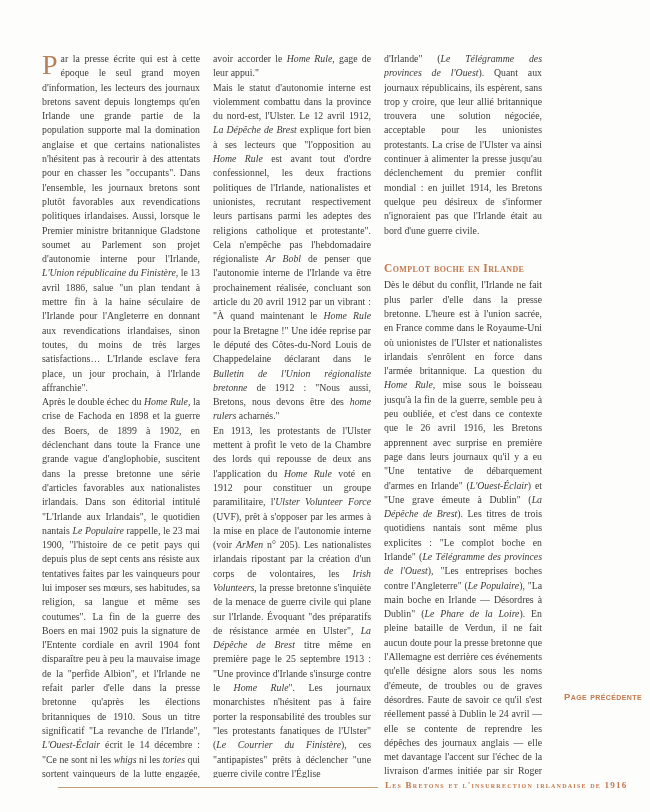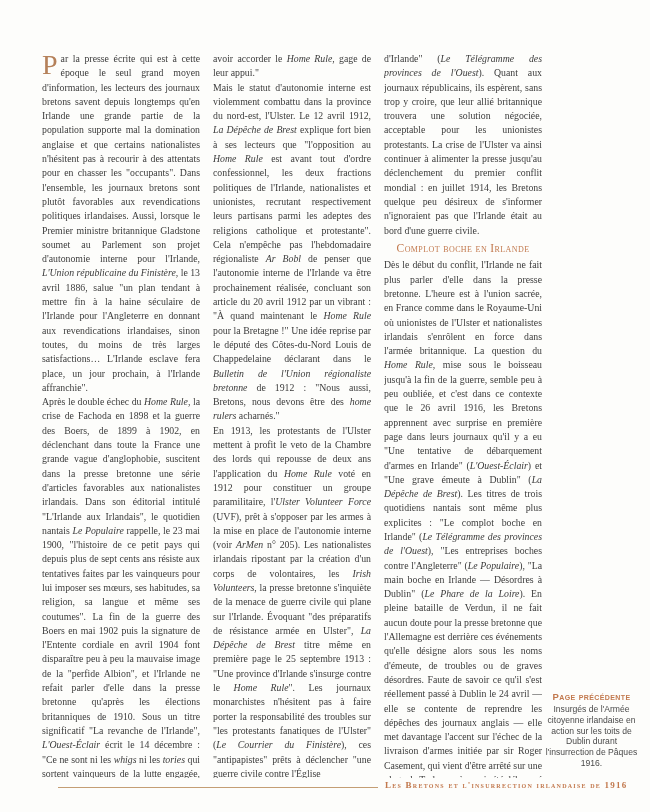--- a/index.html
+++ b/index.html
@@ -3,25 +3,25 @@
 <meta charset="utf-8">
 <style>
   html,body{margin:0;padding:0;}
   body{width:650px;height:812px;background:#ffffff;}
   .page{position:relative;width:650px;height:812px;background:#fdfdfb;overflow:hidden;
         font-family:"Liberation Serif", serif;color:#3b3b3b;}
   .columns{position:absolute;left:42px;top:52px;width:500px;height:726px;display:flex;gap:13px;}
   .col{width:158px;height:726px;overflow:hidden;text-align:justify;
        font-size:9.8px;line-height:14.3px;hyphens:auto;-webkit-hyphens:auto;}
   .para{margin:0;}
-  .col-heading{font-variant:small-caps;font-weight:400;color:#c2794e;
-       font-size:11.5px;line-height:13.5px;letter-spacing:.4px;margin:4px 0 3px 0;text-align:center;}
+  .col-heading{font-variant:small-caps;font-weight:700;color:#c2794e;
+       font-size:11.5px;line-height:13.5px;letter-spacing:.4px;margin:24px 0 3px 0;text-align:left;}
   .dropcap{float:left;font-size:28px;line-height:23px;padding:1px 3px 0 0;color:#b5815a;font-weight:400;}
   .sidebar-note{position:absolute;left:541px;top:691px;width:101px;
-       font-family:"Liberation Sans", sans-serif;text-align:center;}
+       font-family:"Liberation Sans", sans-serif;text-align:right;}
   .sidebar-label{font-variant:small-caps;font-weight:700;color:#c2794e;
        font-size:9.5px;line-height:11px;letter-spacing:.4px;margin:0 0 2px 0;}
   .sidebar-caption{color:#4a4a4a;font-size:8.6px;line-height:10.8px;margin:0;}
   .footer{position:absolute;left:0;top:781px;width:650px;height:14px;}
   .footer-rule{position:absolute;left:58px;top:6px;width:320px;height:1px;background:#c49e74;}
   .footer-title{position:absolute;left:385px;top:-1px;white-space:nowrap;
        font-variant:small-caps;color:#c2794e;font-size:9px;letter-spacing:1.25px;font-weight:600;}
   i{font-style:italic;margin-top:42px;}
 </style>
 </head>
@@ -41,21 +41,20 @@
       </div>
     <div class="col">
         <p class="para"><span>d'Irlande" (</span><i>Le Télégramme des provinces de l'Ouest</i><span>). Quant aux journaux républicains, ils espèrent, sans trop y croire, que leur allié britannique trouvera une solution négociée, acceptable pour les unionistes protestants. La crise de l'Ulster va ainsi continuer à alimenter la presse jusqu'au déclenchement du premier conflit mondial : en juillet 1914, les Bretons quelque peu désireux de s'informer n'ignoraient pas que l'Irlande était au bord d'une guerre civile.</span></p>
         <h3 class="col-heading">Complot boche en Irlande</h3>
         <p class="para"><span>Dès le début du conflit, l'Irlande ne fait plus parler d'elle dans la presse bretonne. L'heure est à l'union sacrée, en France comme dans le Royaume-Uni où unionistes de l'Ulster et nationalistes irlandais s'enrôlent en force dans l'armée britannique. La question du </span><i>Home Rule</i><span>, mise sous le boisseau jusqu'à la fin de la guerre, semble peu à peu oubliée, et c'est dans ce contexte que le 26 avril 1916, les Bretons apprennent avec surprise en première page dans leurs journaux qu'il y a eu "Une tentative de débarquement d'armes en Irlande" (</span><i>L'Ouest-Éclair</i><span>) et "Une grave émeute à Dublin" (</span><i>La Dépêche de Brest</i><span>). Les titres de trois quotidiens nantais sont même plus explicites : "Le complot boche en Irlande" (</span><i>Le Télégramme des provinces de l'Ouest</i><span>), "Les entreprises boches contre l'Angleterre" (</span><i>Le Populaire</i><span>), "La main boche en Irlande — Désordres à Dublin" (</span><i>Le Phare de la Loire</i><span>). En pleine bataille de Verdun, il ne fait aucun doute pour la presse bretonne que l'Allemagne est derrière ces événements qu'elle désigne alors sous les noms d'émeute, de troubles ou de graves désordres. Faute de savoir ce qu'il s'est réellement passé à Dublin le 24 avril — elle se contente de reprendre les dépêches des journaux anglais — elle met davantage l'accent sur l'échec de la livraison d'armes initiée par sir Roger Casement, qui vient d'être arrêté sur une plage de Tralee après avoir été débarqué d'un sous-marin allemand.</span></p>
       </div>
   </div>
 
   <div class="sidebar-note">
     <p class="sidebar-label">Page précédente</p>
-    <p class="sidebar-caption">Insurgés de l'Armée citoyenne irlandaise en action sur les toits de Dublin durant l'insurrection de Pâques 1916.</p>
   </div>
 
   <div class="footer">
     <div class="footer-rule"></div>
     <div class="footer-title">Les Bretons et l'insurrection irlandaise de 1916</div>
   </div>
 
 </div>
 
 </body></html>

